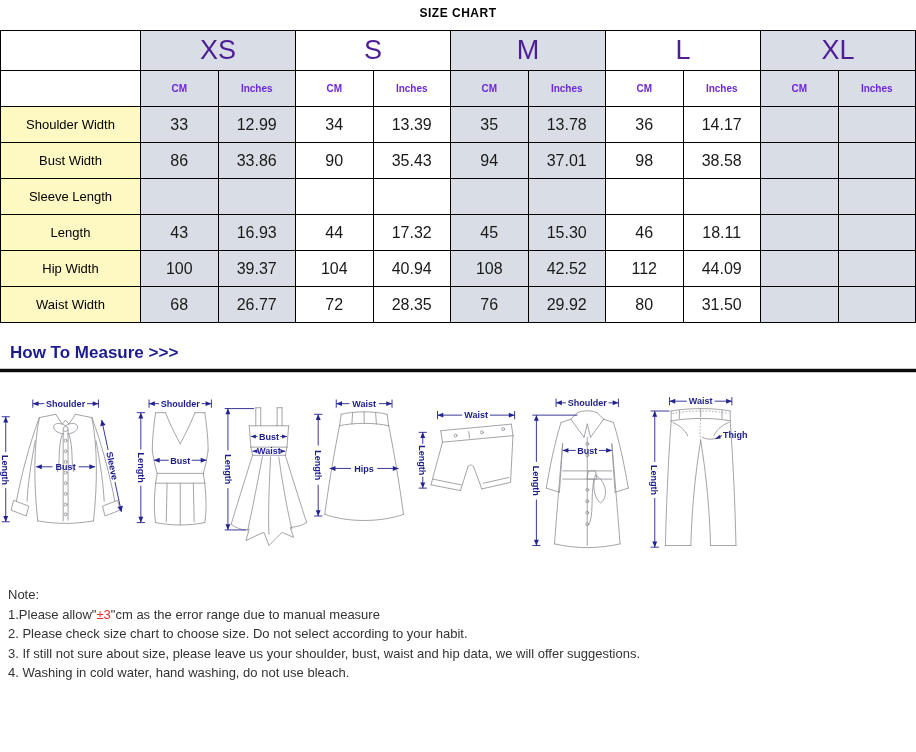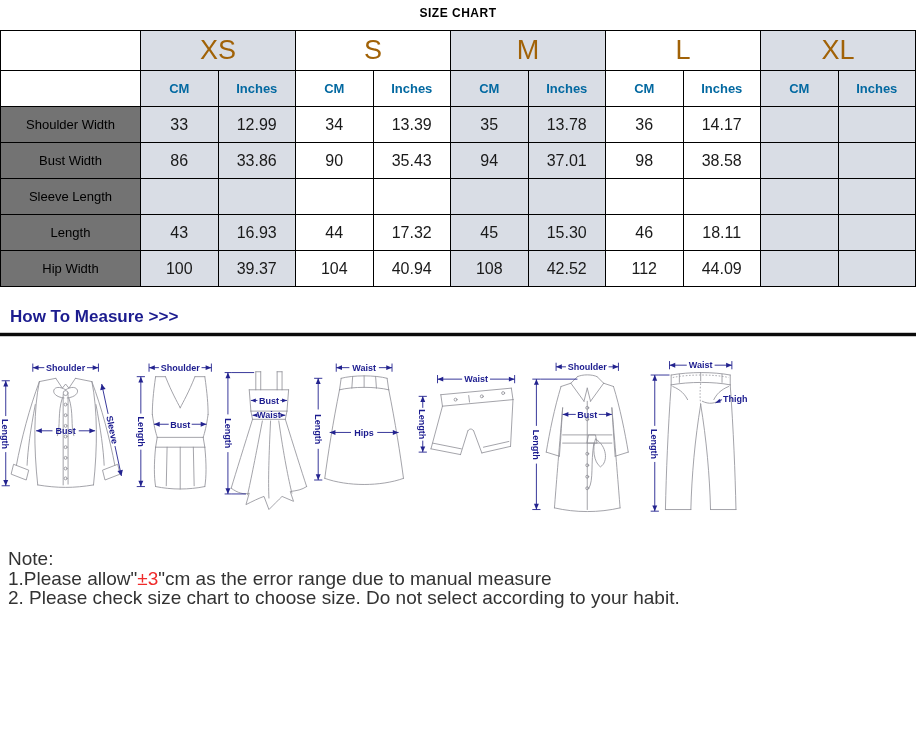--- a/index.html
+++ b/index.html
@@ -5,40 +5,40 @@
   html,body { margin:0; padding:0; background:#fff; }
   .page { width:916px; height:752px; background:#fff; overflow:hidden;
           font-family:"Liberation Sans", sans-serif; color:#000; }
 
   .title { text-align:center; font-size:12px; font-weight:bold; letter-spacing:.5px;
            padding-top:6px; height:24px; }
 
   table.size-chart { border-collapse:collapse; table-layout:fixed; width:916px; }
   .size-chart th, .size-chart td { border:1px solid #000; text-align:center;
            vertical-align:middle; padding:0; overflow:hidden; }
-  .size-chart .size-row th { height:39px; font-size:27px; font-weight:normal; color:#a16207; }
-  .size-chart .unit-row th { height:35px; font-size:13px; font-weight:bold; color:#0369a1; }
+  .size-chart .size-row th { height:39px; font-size:27px; font-weight:normal; color:#4c1d95; }
+  .size-chart .unit-row th { height:35px; font-size:10px; font-weight:bold; color:#6d28d9; }
   .size-chart tbody td { height:35px; }
-  .size-chart td.rowlabel { font-size:13px; background:#737373; }
+  .size-chart td.rowlabel { font-size:13px; background:#fef9c3; }
   .size-chart td.val { font-size:16px; color:#1a1a1a; }
   .shade { background:#d9dde5; }
 
   .measure-heading { margin:20px 16px 5px 10px; font-size:17px; font-weight:bold; color:#1c1c8f; }
   .rule { height:3px; background:#0b0b0b; border-top:1px solid #c9c9c9; border-bottom:1px solid #c9c9c9; }
 
   .diagrams { display:flex; flex-wrap:nowrap; justify-content:space-between;
               align-items:flex-start; width:748px; height:202px; margin-top:2px; }
   .diagrams svg { display:block; }
   .g  { fill:none; stroke:#8f8f97; stroke-width:1; stroke-linecap:round; stroke-linejoin:round; }
   .gd { fill:none; stroke:#9a9aa2; stroke-width:1; stroke-dasharray:2 2; }
   .d  { fill:none; stroke:#23238f; stroke-width:1.1; }
   .a  { fill:#23238f; stroke:none; }
   .t  { fill:#1c1c8f; font-family:"Liberation Sans",sans-serif; font-size:11px; font-weight:bold; }
 
-  .notes { padding-left:8px; margin-top:8px; font-size:19px; color:#333; line-height:19.5px; }
+  .notes { padding-left:8px; margin-top:8px; font-size:13px; color:#333; line-height:19.5px; }
   .notes .red { color:#ef2b2b; }
 </style>
 </head>
 <body>
 
 <div class="page">
 
   <div class="title">SIZE CHART</div>
 
   <table class="size-chart">
@@ -134,20 +134,33 @@
       <tr>
         <td class="rowlabel">Hip Width</td>
         <td class="val shade">100</td>
         <td class="val shade">39.37</td>
         <td class="val">104</td>
         <td class="val">40.94</td>
         <td class="val shade">108</td>
         <td class="val shade">42.52</td>
         <td class="val">112</td>
         <td class="val">44.09</td>
+        <td class="val shade"></td>
+        <td class="val shade"></td>
+      </tr>
+      <tr>
+        <td class="rowlabel">Waist Width</td>
+        <td class="val shade">68</td>
+        <td class="val shade">26.77</td>
+        <td class="val">72</td>
+        <td class="val">28.35</td>
+        <td class="val shade">76</td>
+        <td class="val shade">29.92</td>
+        <td class="val">80</td>
+        <td class="val">31.50</td>
         <td class="val shade"></td>
         <td class="val shade"></td>
       </tr>
     </tbody>
   </table>
 
   <div class="measure-heading">How To Measure &gt;&gt;&gt;</div>
   <div class="rule"></div>
 
   <div class="diagrams">
@@ -368,15 +381,17 @@
         <polygon class="a" points="18,188 15,181 21,181"></polygon>
       <text class="t" x="18" y="110" text-anchor="middle" transform="rotate(90 18 106)">Length</text>
     </svg>
 
   </div>
 
   <div class="notes">
     <div>Note:</div>
     <div><span>1.Please allow"</span><span class="red">±3</span><span>"cm as the error range due to manual measure</span></div>
     <div>2. Please check size chart to choose size. Do not select according to your habit.</div>
+    <div>3. If still not sure about size, please leave us your shoulder, bust, waist and hip data, we will offer suggestions.</div>
+    <div>4. Washing in cold water, hand washing, do not use bleach.</div>
   </div>
 
 </div>
 
 </body></html>

